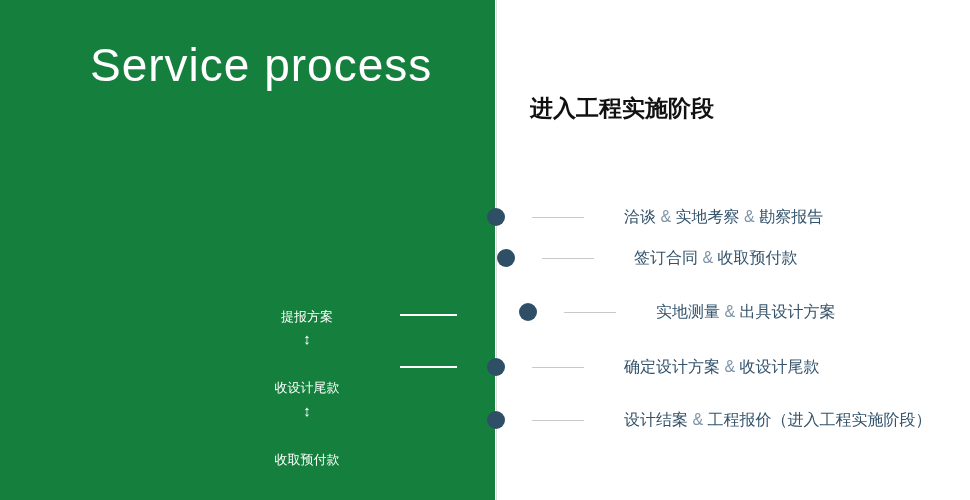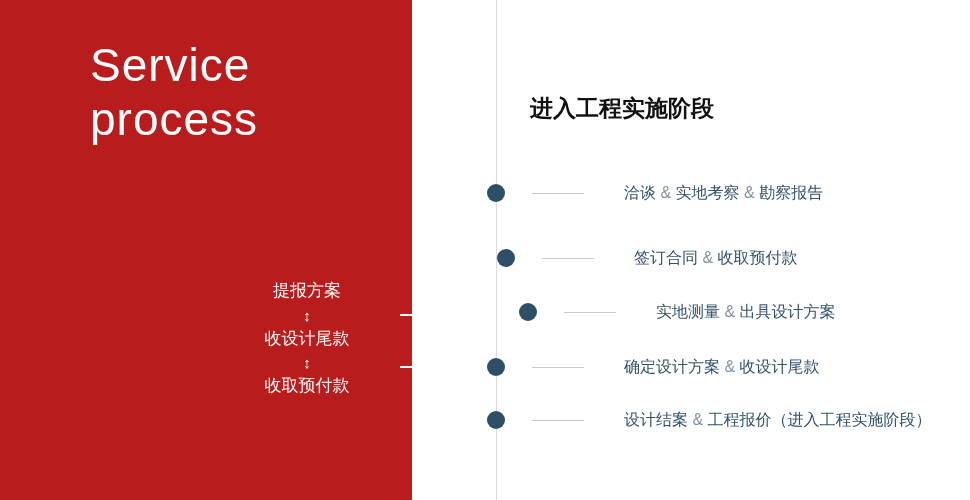--- a/index.html
+++ b/index.html
@@ -12,22 +12,22 @@
     position: relative;
     width: 970px;
     height: 500px;
     overflow: hidden;
     background: #ffffff;
   }
   
   .left-panel {
     position: absolute;
     left: 0; top: 0;
-    width: 412px; height: 500px;
-    background: #b91c1c;
+    width: 495px; height: 500px;
+    background: #15803d;
   }
   .service-title {
     position: absolute;
     left: 90px; top: 38px;
     font-size: 46px;
     font-weight: 300;
     letter-spacing: 1px;
     color: #ffffff;
   }
   .loop {
@@ -35,22 +35,23 @@
     left: 250px; top: 282px;
     width: 114px;
     display: flex;
     flex-direction: column;
     align-items: center;
     gap: 7px;
     color: #ffffff;
     text-align: center;
   }
   .loop-label {
-    font-size: 17px;
+    font-size: 13px;
     line-height: 1.1;
+    margin-top: 28px;
   }
   .loop-arrow {
     font-size: 15px;
     line-height: 1;
   }
   .connector {
     position: absolute;
     left: 400px;
     width: 57px;
     height: 2px;
@@ -73,21 +74,21 @@
     font-weight: bold;
     color: #111111;
   }
   .step-row {
     position: absolute;
     left: 487px;
     height: 18px;
     display: flex;
     align-items: center;
   }
-  .step-row.r1 { top: 184px; }
+  .step-row.r1 { top: 208px; }
   .step-row.r2 { top: 249px; padding-left: 10px; }
   .step-row.r3 { top: 303px; padding-left: 32px; }
   .step-row.r4 { top: 358px; }
   .step-row.r5 { top: 411px; }
   .dot {
     width: 18px; height: 18px;
     border-radius: 50%;
     background: #2e4f66;
     flex: 0 0 auto;
   }

